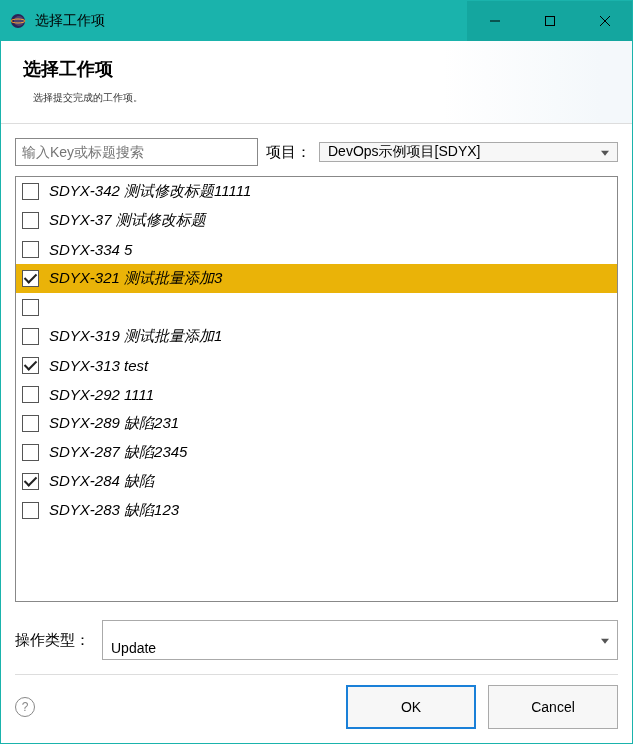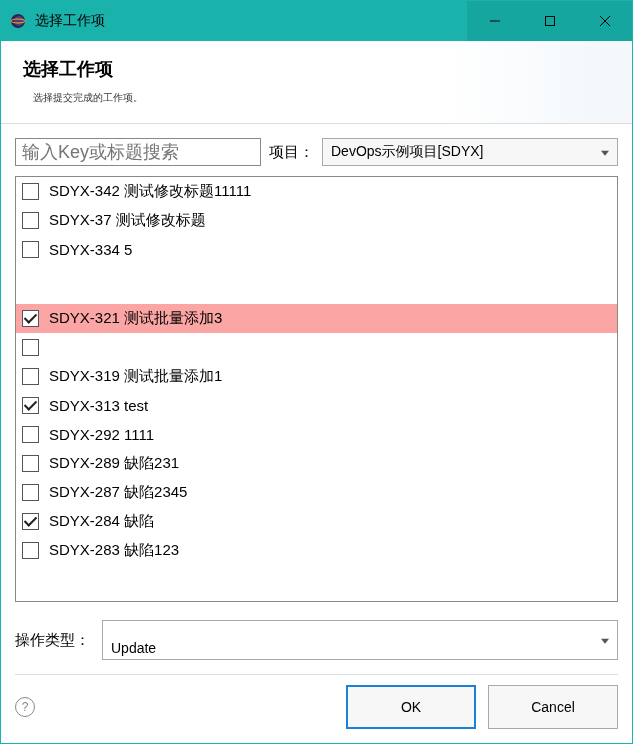--- a/index.html
+++ b/index.html
@@ -80,31 +80,31 @@
       display: flex;
       align-items: center;
       gap: 8px;
       margin-bottom: 10px;
     }
     .search-input {
       flex: 0 0 243px;
       height: 28px;
       border: 1px solid #888;
       padding: 2px 6px;
-      font-size: 18px;
+      font-size: 14px;
       font-family: inherit;
       color: #777;
     }
     .project-label {
       font-size: 15px;
       white-space: nowrap;
     }
     .project-select {
       flex: 1;
-      height: 28px;
+      height: 20px;
       border: 1px solid #aaa;
       background: #f7f7f7;
       padding: 2px 24px 2px 8px;
       font-size: 14px;
       font-family: inherit;
       position: relative;
       display: flex;
       align-items: center;
       cursor: pointer;
     }
@@ -119,20 +119,21 @@
       border-top: 5px solid #555;
     }
     .list-container {
       flex: 1;
       border: 1px solid #888;
       background: #fff;
       overflow: hidden;
       display: flex;
       flex-direction: column;
       min-height: 0;
+      font-style: italic;
     }
     .list-scroll {
       flex: 1;
       overflow-y: scroll;
       overflow-x: scroll;
     }
     .list-scroll::-webkit-scrollbar {
       width: 18px;
       height: 18px;
     }
@@ -152,22 +153,21 @@
     }
     .list-item {
       display: flex;
       align-items: center;
       height: 29px;
       padding: 0 6px;
       cursor: pointer;
       white-space: nowrap;
     }
     .list-item.selected {
-      background: #fca5a5;
-      margin-top: 40px;
+      background: #eab308;
     }
     .checkbox {
       width: 17px;
       height: 17px;
       border: 1px solid #555;
       margin-right: 10px;
       flex-shrink: 0;
       background: #fff;
       display: flex;
       align-items: center;

